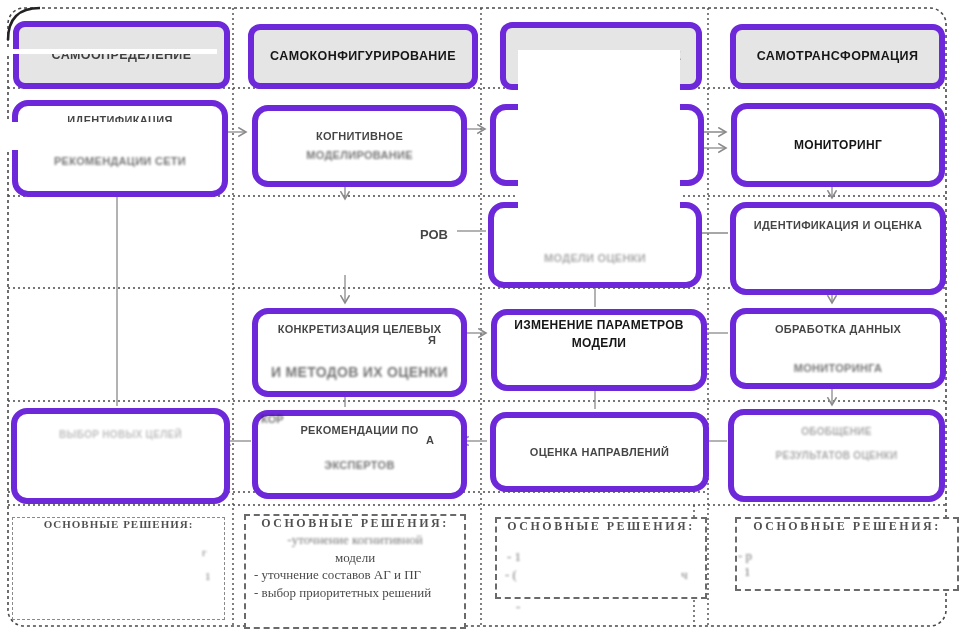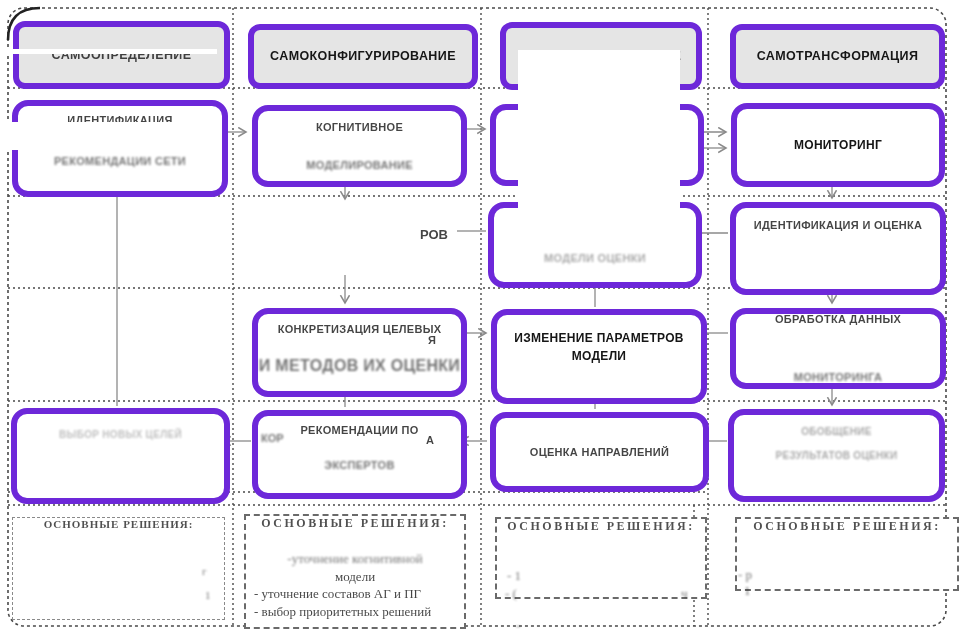--- a/index.html
+++ b/index.html
@@ -6,21 +6,21 @@
   #stage{position:relative;width:967px;height:636px;background:#fff;overflow:hidden;
          font-family:"Liberation Sans",sans-serif;color:#161616;}
   svg.layer{position:absolute;left:0;top:0;z-index:1;}
   .box{position:absolute;z-index:2;background:#fff;border:6px solid #6d28d9;border-radius:16px;
        display:flex;flex-direction:column;align-items:center;justify-content:center;gap:4px;
        text-align:center;font-weight:bold;font-size:11px;letter-spacing:.3px;line-height:1.35;}
   .hdr{background:#e5e5e5;border-radius:12px;font-size:12.5px;letter-spacing:.4px;}
   .dbox{position:absolute;z-index:2;border:2px dashed #6a6a6a;background:#fff;
         font-family:"Liberation Serif",serif;}
   .deg{filter:blur(.5px);opacity:.8;}
-  .deg2{filter:blur(.8px);opacity:.6;margin-top:19px;}
+  .deg2{filter:blur(.8px);opacity:.6;}
   .faint{filter:blur(1px);opacity:.38;}
   .vfaint{filter:blur(1.2px);opacity:.28;}
   .frag{position:absolute;z-index:2;font-weight:bold;font-size:11px;}
   .ov{position:absolute;background:#fff;z-index:3;}
   .dtitle{display:block;text-align:center;font-weight:bold;font-size:12px;letter-spacing:2.5px;
           margin-top:0;filter:blur(.7px);opacity:.75;}
   .ditem{display:block;font-size:13px;line-height:1.35;}
   .ctr{text-align:center;}
   .lft{text-align:left;padding-left:8px;}
 </style>
@@ -111,24 +111,24 @@
   <span class="frag deg" style="left:420px;top:227px;font-size:13px;">РОВ</span>
   <div class="box" style="left:488px;top:202px;width:202px;height:74px;">
     <span class="faint" style="margin-top:26px;">МОДЕЛИ ОЦЕНКИ</span>
   </div>
   <div class="box" style="left:730px;top:202px;width:204px;height:71px;justify-content:flex-start;padding-top:10px;">
     <span class="deg">ИДЕНТИФИКАЦИЯ И ОЦЕНКА</span>
   </div>
 
   <div class="box" style="left:252px;top:308px;width:203px;height:69px;justify-content:flex-start;padding-top:8px;">
     <span class="deg">КОНКРЕТИЗАЦИЯ ЦЕЛЕВЫХ</span>
-    <span class="deg2" style="margin-top:14px;font-size:16px;text-align:right;">И МЕТОДОВ ИХ ОЦЕНКИ</span>
+    <span class="deg2" style="margin-top:22px;font-size:14px;text-align:right;">И МЕТОДОВ ИХ ОЦЕНКИ</span>
   </div>
   <span class="frag deg" style="left:428px;top:334px;">Я</span>
-  <div class="box" style="left:491px;top:309px;width:204px;height:68px;justify-content:flex-start;padding-top:15px;gap:2px;font-size:12px;">
+  <div class="box" style="left:491px;top:309px;width:204px;height:68px;justify-content:flex-start;padding-top:2px;gap:2px;font-size:12px;">
     <span>ИЗМЕНЕНИЕ ПАРАМЕТРОВ</span>
     <span>МОДЕЛИ</span>
   </div>
   <div class="box" style="left:730px;top:308px;width:204px;height:69px;gap:24px;">
     <span class="deg">ОБРАБОТКА ДАННЫХ</span>
     <span class="deg2">МОНИТОРИНГА</span>
   </div>
 
   <div class="box" style="left:11px;top:408px;width:207px;height:70px;justify-content:flex-start;padding-top:14px;">
     <span class="vfaint" style="font-size:10px;">ВЫБОР НОВЫХ ЦЕЛЕЙ</span>

